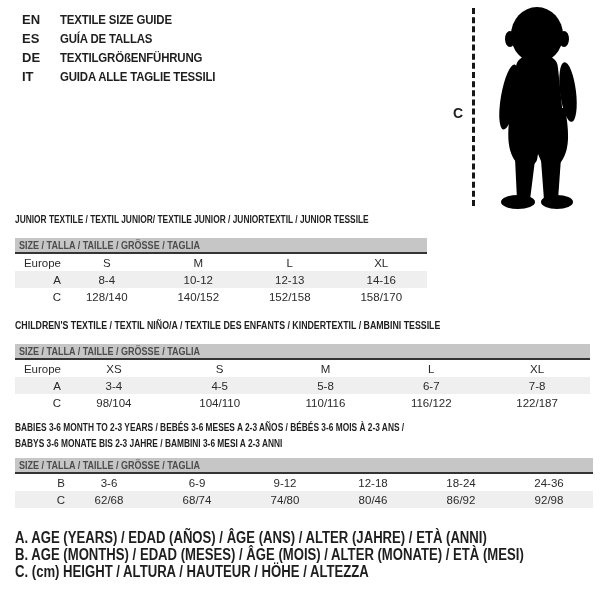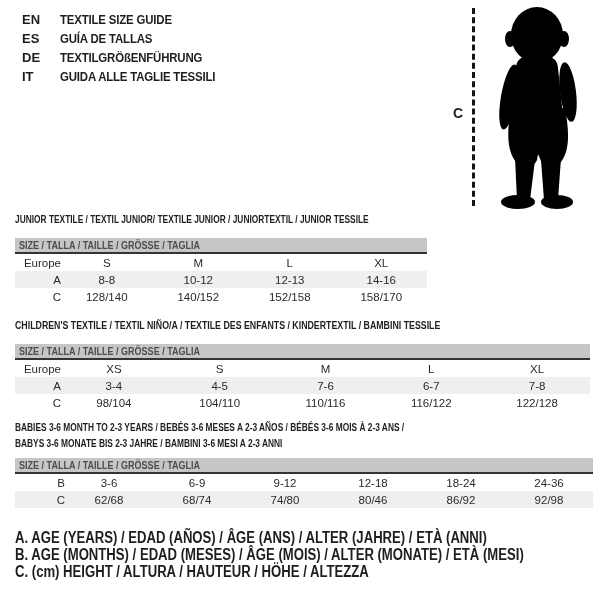--- a/index.html
+++ b/index.html
@@ -107,21 +107,21 @@
   </tr>
   <tr>
     <td class="row-label">Europe</td>
     <td class="val">S</td>
     <td class="val">M</td>
     <td class="val">L</td>
     <td class="val">XL</td>
   </tr>
   <tr class="stripe">
     <td class="row-label">A</td>
-    <td class="val">8-8</td>
+    <td class="val">8-4</td>
     <td class="val">10-12</td>
     <td class="val">12-13</td>
     <td class="val">14-16</td>
   </tr>
   <tr>
     <td class="row-label">C</td>
     <td class="val">128/140</td>
     <td class="val">140/152</td>
     <td class="val">152/158</td>
     <td class="val">158/170</td>
@@ -152,31 +152,31 @@
     <td class="val">XS</td>
     <td class="val">S</td>
     <td class="val">M</td>
     <td class="val">L</td>
     <td class="val">XL</td>
   </tr>
   <tr class="stripe">
     <td class="row-label">A</td>
     <td class="val">3-4</td>
     <td class="val">4-5</td>
-    <td class="val">7-6</td>
+    <td class="val">5-8</td>
     <td class="val">6-7</td>
     <td class="val">7-8</td>
   </tr>
   <tr>
     <td class="row-label">C</td>
     <td class="val">98/104</td>
     <td class="val">104/110</td>
     <td class="val">110/116</td>
     <td class="val">116/122</td>
-    <td class="val">122/128</td>
+    <td class="val">122/187</td>
   </tr>
 </tbody>
   </table>
 
 <div class="sec-heading heading-babies">
   <span class="cnd s76">BABIES 3-6 MONTH TO 2-3 YEARS / BEBÉS 3-6 MESES A 2-3 AÑOS / BÉBÉS 3-6 MOIS À 2-3 ANS /</span><br>
   <span class="cnd s76">BABYS 3-6 MONATE BIS 2-3 JAHRE / BAMBINI 3-6 MESI A 2-3 ANNI</span>
 </div>
 <table class="size-table tbl-babies">
   <colgroup>

